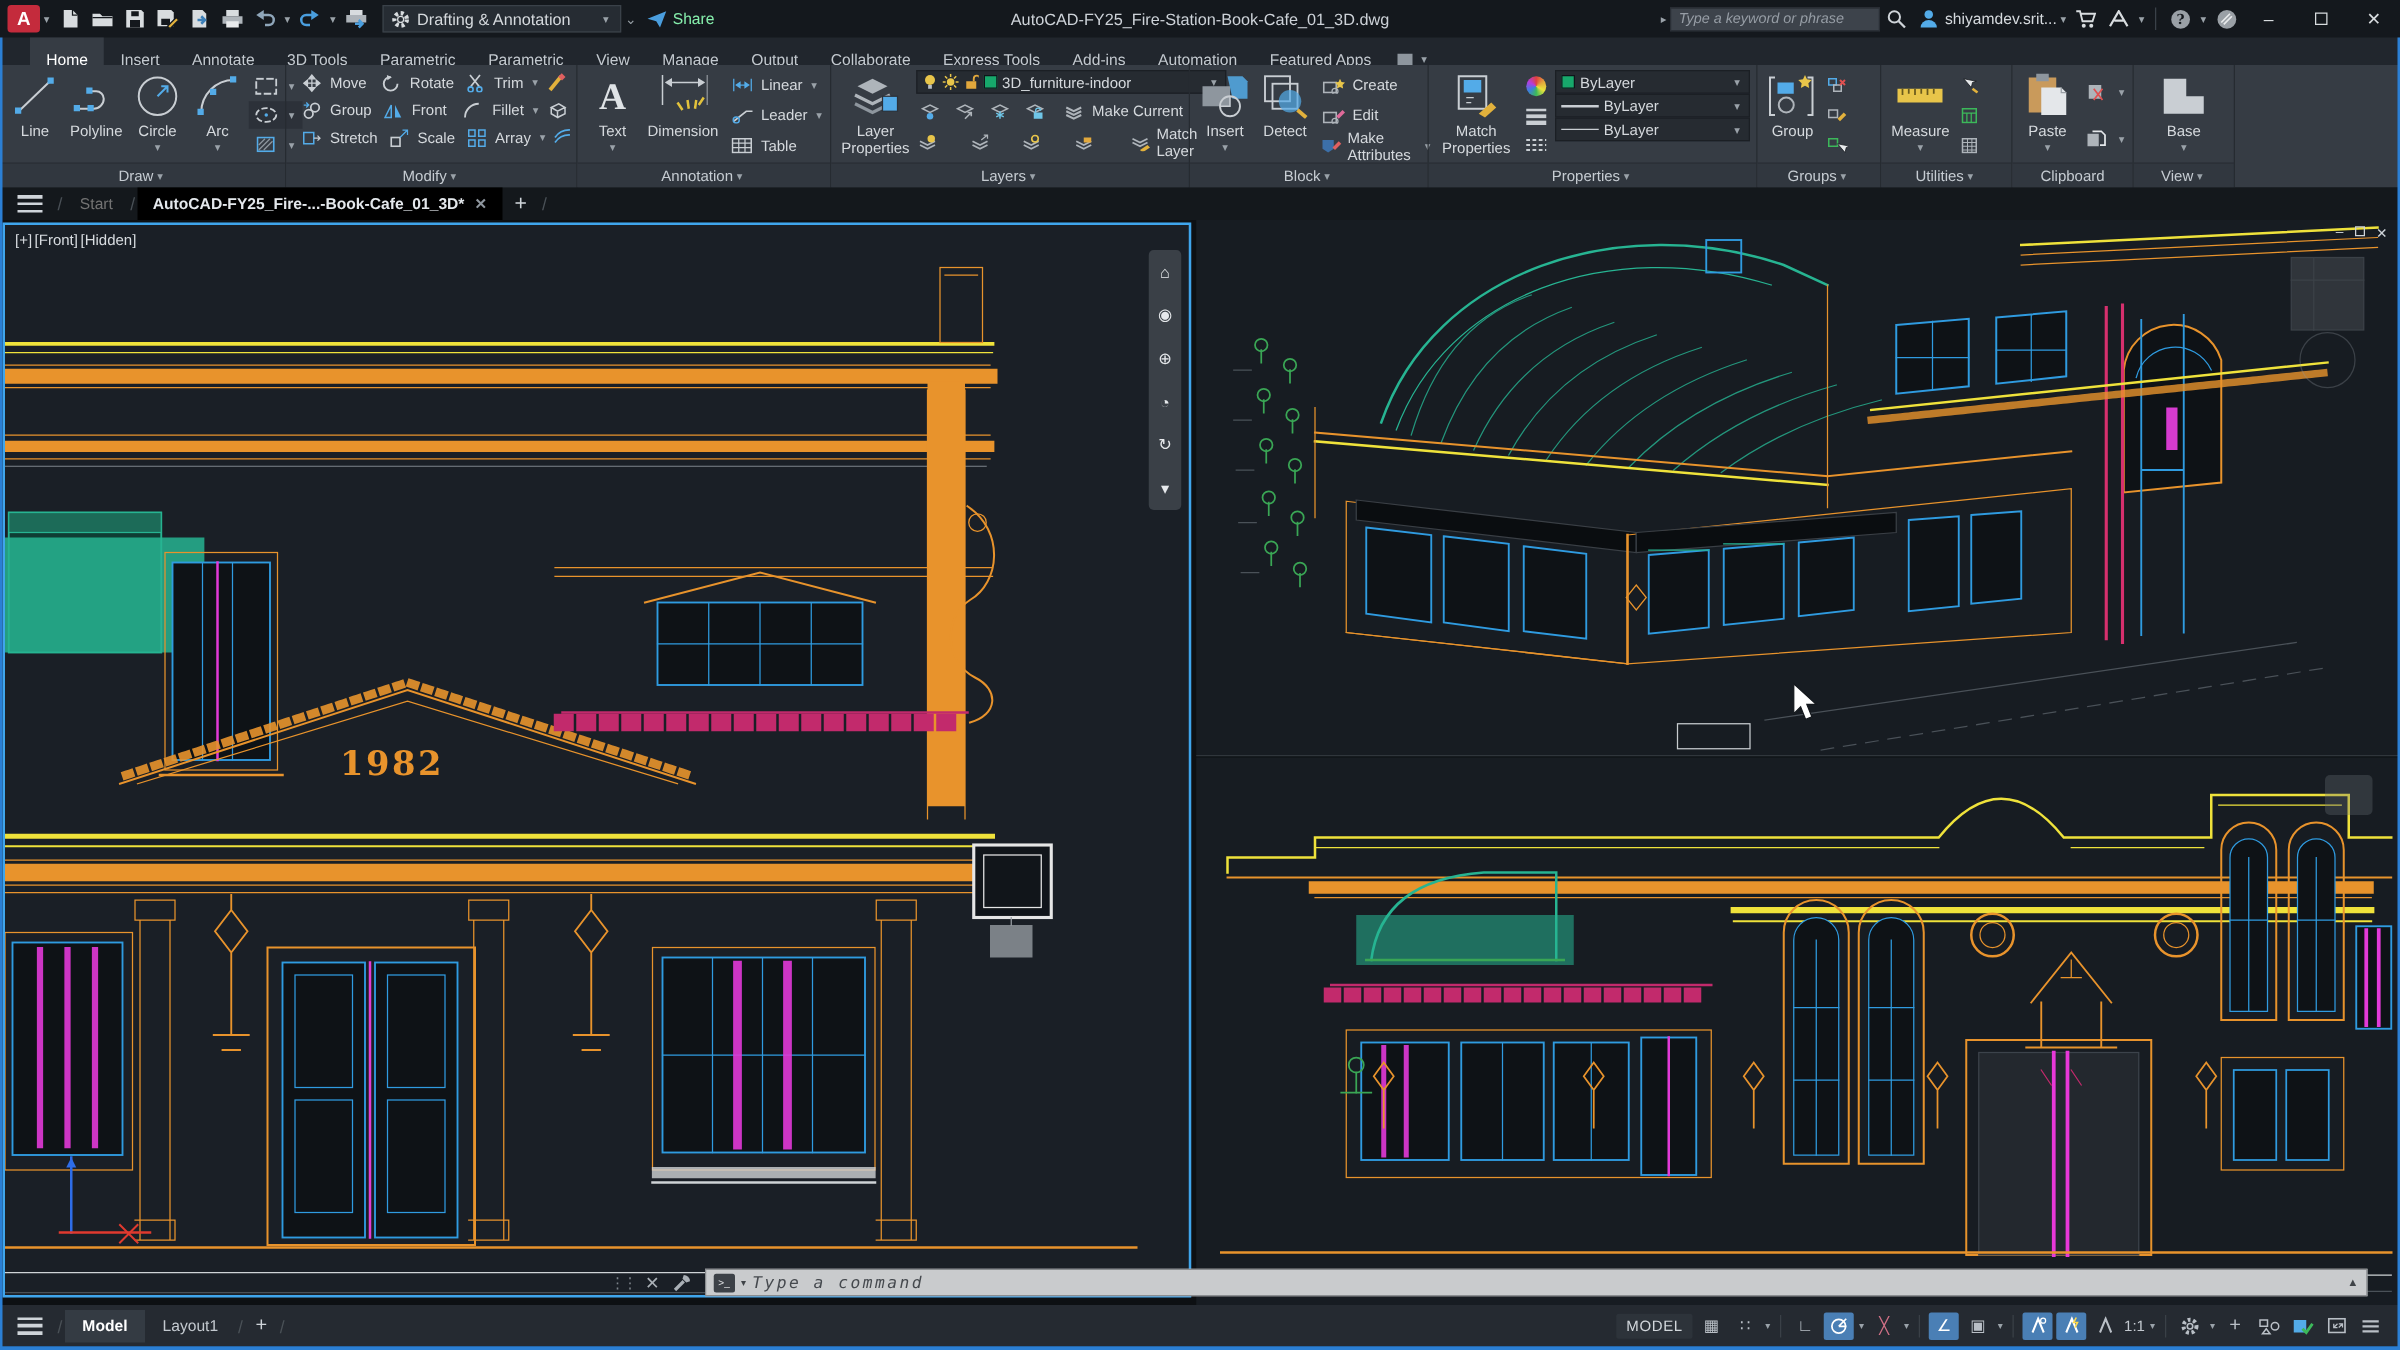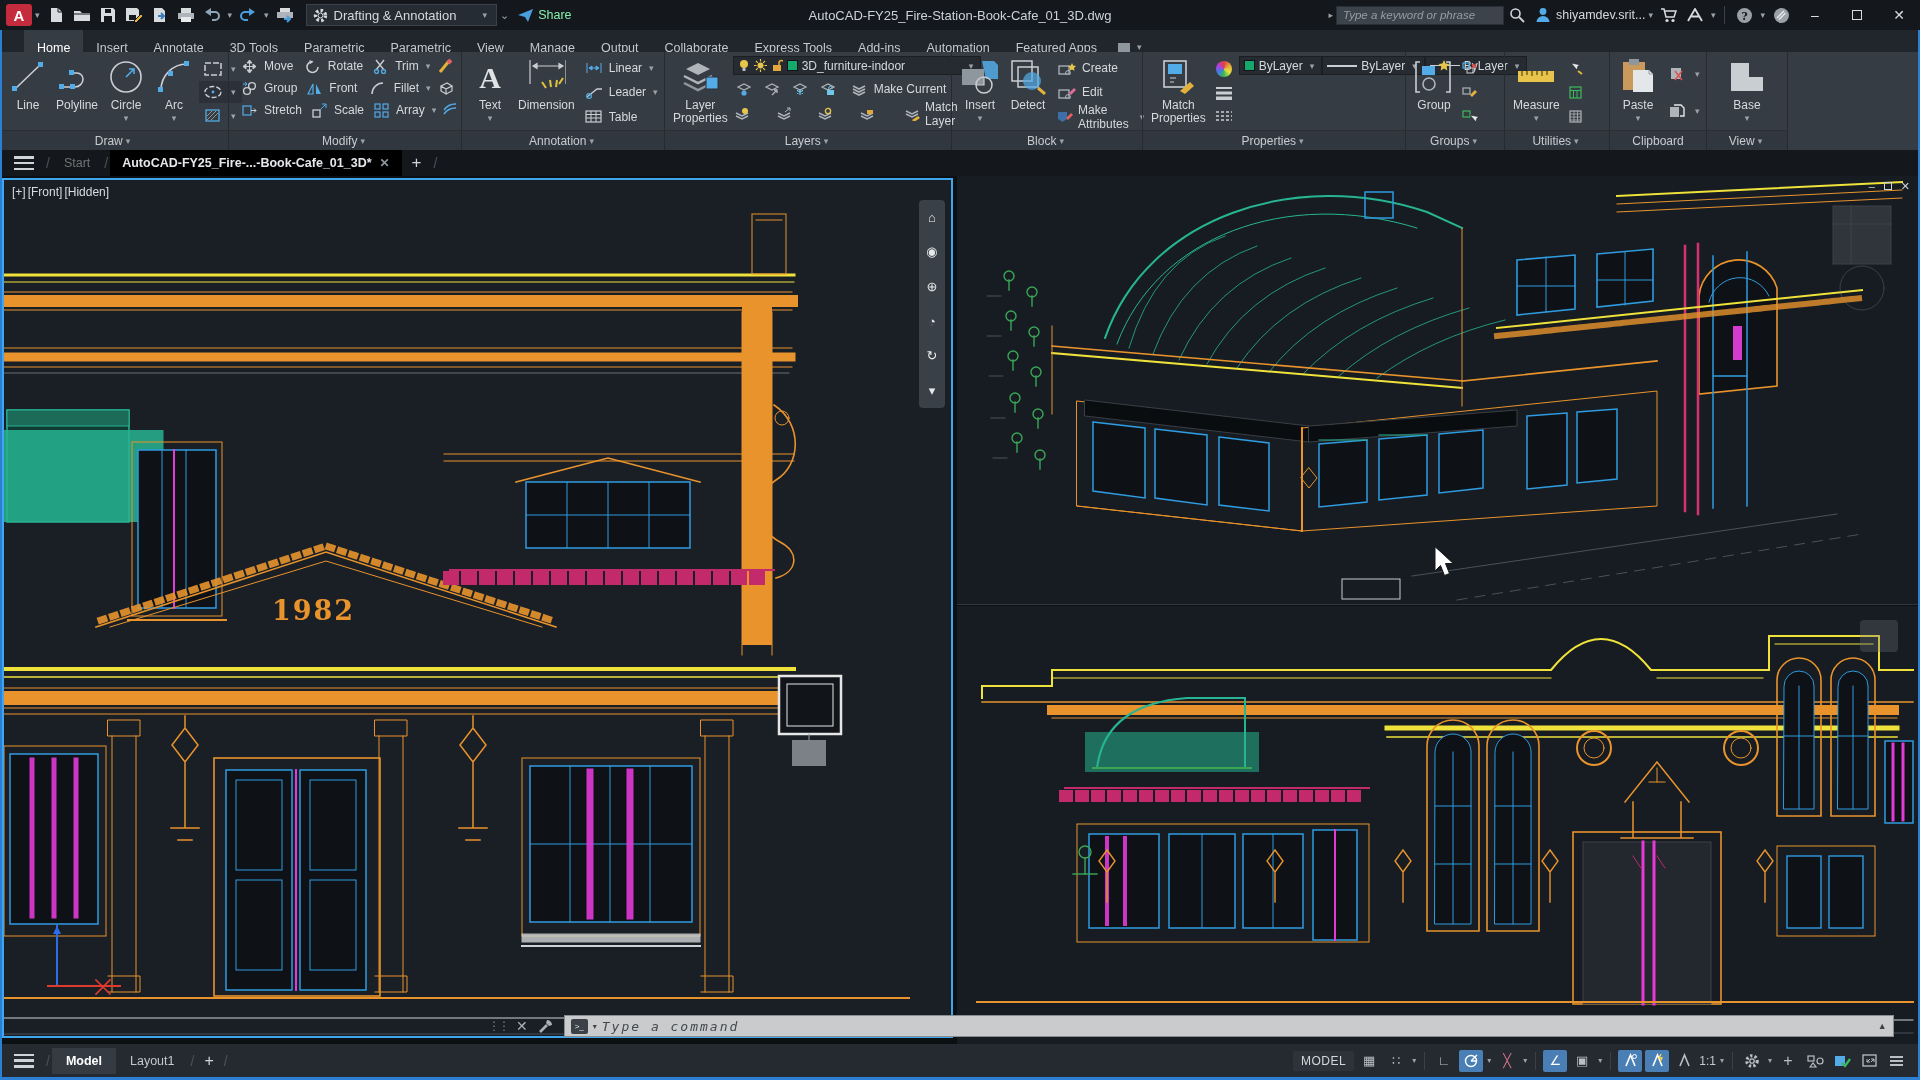--- a/index.html
+++ b/index.html
@@ -696,21 +696,21 @@
               <rect x="1" y="5.5" width="16" height="3" fill="#c9ced3"></rect>
               <rect x="1" y="10.5" width="16" height="4" fill="#c9ced3"></rect>
             </svg>
           </span>
         <span class="ibtn">
             <svg width="18" height="12">
               <path d="M1,2 h16 M1,6 h16 M1,10 h16" stroke="#c9ced3" stroke-width="1.6" stroke-dasharray="3 2"></path>
             </svg>
           </span>
       </div>
-      <div style="display:flex;flex-direction:row;justify-content:flex-start;flex:1;padding:1px 0 3px">
+      <div style="display:flex;flex-direction:column;justify-content:flex-start;flex:1;padding:1px 0 3px">
         <div class="combo">
             <span class="swatch"></span>
             <span class="cflex">ByLayer</span>
             <span class="car">▾</span>
           </div>
         <div class="combo">
             <span style="width:30px;height:2px;background:#c9ced3;display:inline-block"></span>
             <span class="cflex">ByLayer</span>
             <span class="car">▾</span>
           </div>

